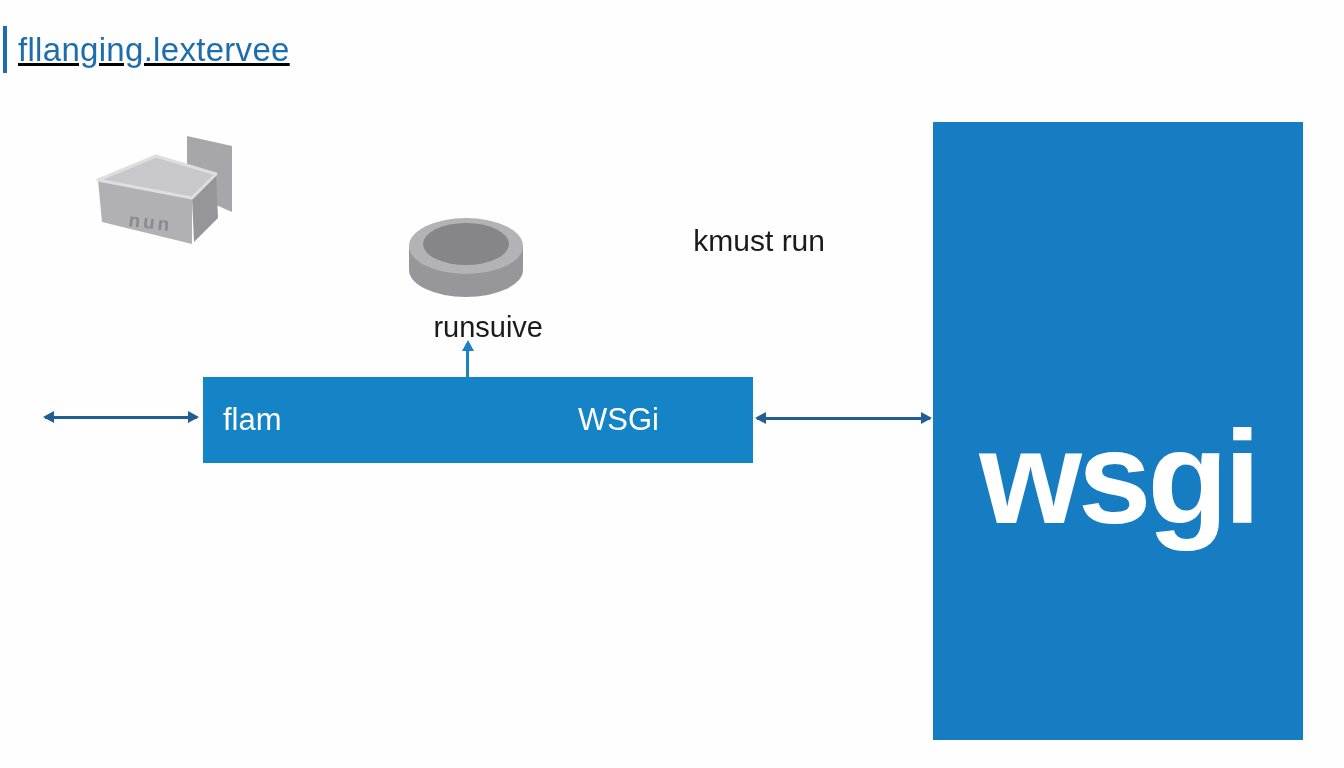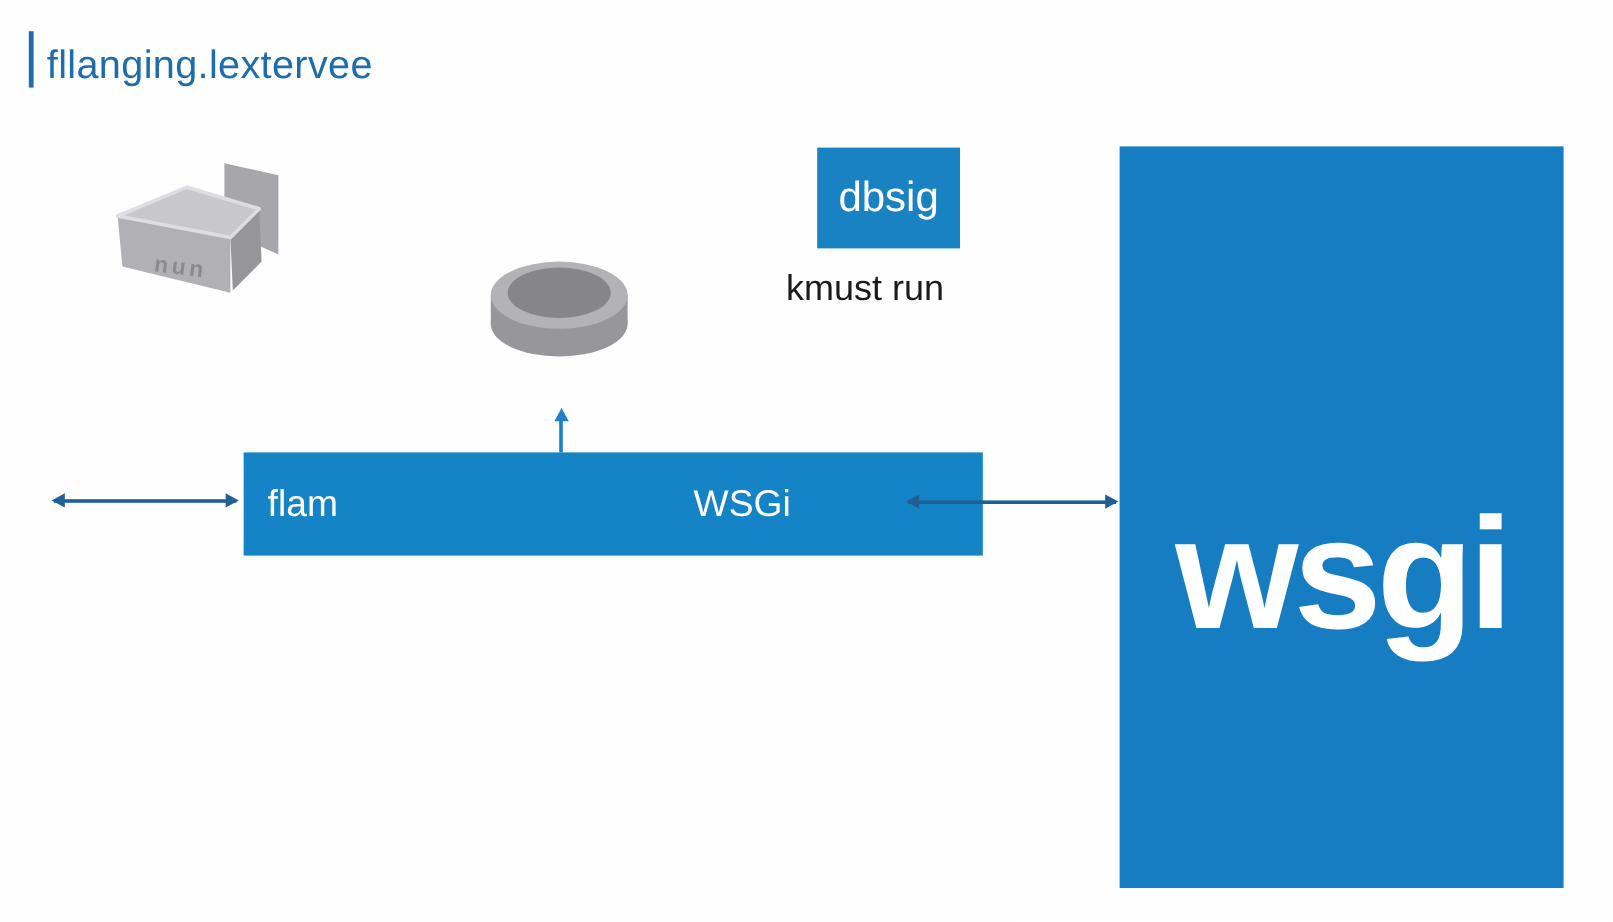--- a/index.html
+++ b/index.html
@@ -2,41 +2,41 @@
 <html style="--accent-blue: #1d6dad; --panel-blue: #177dc2; --bar-blue: #1484c7; --badge-blue: #1982c3; --arrow-blue: #1f5f95; --up-arrow-blue: #1b80c6; --caption-black: #1b1b1b; --background: #fdfefd;"><head>
 <meta charset="utf-8">
 <style>
   * { margin:0; padding:0; box-sizing:border-box; }
   html,body { width:1344px; height:768px; overflow:hidden; }
   body { font-family:"Liberation Sans","DejaVu Sans",sans-serif; background:#ffffff; }
 
   .stage { position:relative; width:1344px; height:768px; background:var(--background,#fdfefd); }
 
   
-  .title-row { position:absolute; left:24px; top:26px; display:flex; align-items:flex-end; }
+  .title-row { position:absolute; left:3px; top:26px; display:flex; align-items:center;text-decoration:underline; }
   .title-accent-bar { width:4px; height:47px; background:var(--accent-blue,#1d6dad); margin-right:11px; }
   .page-title { font-size:33px; font-weight:500; letter-spacing:0.3px; color:var(--accent-blue,#1d6dad); }
 
   
-  .caption { position:absolute; font-size:29px; color:var(--caption-black,#1b1b1b); text-align:left; }
+  .caption { position:absolute; font-size:29px; color:var(--caption-black,#1b1b1b); text-align:right; }
   .box-caption  { left:92px;  top:258px; width:150px; }
   .disk-caption { left:391px; top:311px; width:152px; }
   .badge-caption{ left:655px; top:224px; width:170px; font-size:30px; }
 
   
   .box-icon  { position:absolute; left:92px;  top:132px; }
   .disk-icon { position:absolute; left:402px; top:206px; }
 
   
   .badge { position:absolute; left:681px; top:123px; width:119px; height:84px;
            background:var(--badge-blue,#1982c3); color:#ffffff; font-size:35px;
            display:flex; align-items:center; justify-content:center; }
 
   
-  .hbar { position:absolute; left:203px; top:377px; width:616px; height:86px;
+  .hbar { position:absolute; left:203px; top:377px; width:550px; height:86px;
           background:var(--bar-blue,#1484c7); color:#ffffff; }
   .hbar span { position:absolute; top:50%; transform:translateY(-50%); font-size:31px; white-space:nowrap; }
   .bar-item-0 { left:20px; }
   .bar-item-1 { left:180px; }
   .bar-item-2 { left:375px; }
 
   
   .h-arrow { position:absolute; height:3px; background:var(--arrow-blue,#1f5f95); }
   .h-arrow::before { content:""; position:absolute; left:-2px; top:-5px;
     border:6px solid transparent; border-left:0; border-right:11px solid var(--arrow-blue,#1f5f95); }
@@ -74,22 +74,22 @@
     <polygon points="6,48 64,24 124,42 100,66" fill="#c8c8cc" stroke="#dedee2" stroke-width="3" stroke-linejoin="round"></polygon>
     <text x="36" y="94" transform="rotate(7 36 94)" fill="#8b8b8f" font-size="19" font-weight="700" letter-spacing="3">nun</text>
   </svg>
 
   <svg class="disk-icon" width="128" height="98" viewBox="0 0 128 98">
     <ellipse cx="64" cy="64" rx="57" ry="27" fill="#97979b"></ellipse>
     <rect x="7" y="40" width="114" height="24" fill="#97979b"></rect>
     <ellipse cx="64" cy="40" rx="57" ry="28" fill="#b3b3b7"></ellipse>
     <ellipse cx="64" cy="38" rx="43" ry="21" fill="#86868a"></ellipse>
   </svg>
+  <div class="caption disk-caption">runsuive</div>
 
-  <div class="badge">dbsig</div>
   <div class="caption badge-caption">kmust run</div>
 
   <div class="hbar">
     <span class="bar-item-0">flam</span>
     <span class="bar-item-2">WSGi</span>
   </div>
 
   <div class="h-arrow left-arrow"></div>
   <div class="h-arrow right-arrow"></div>
   <div class="v-arrow"></div>

